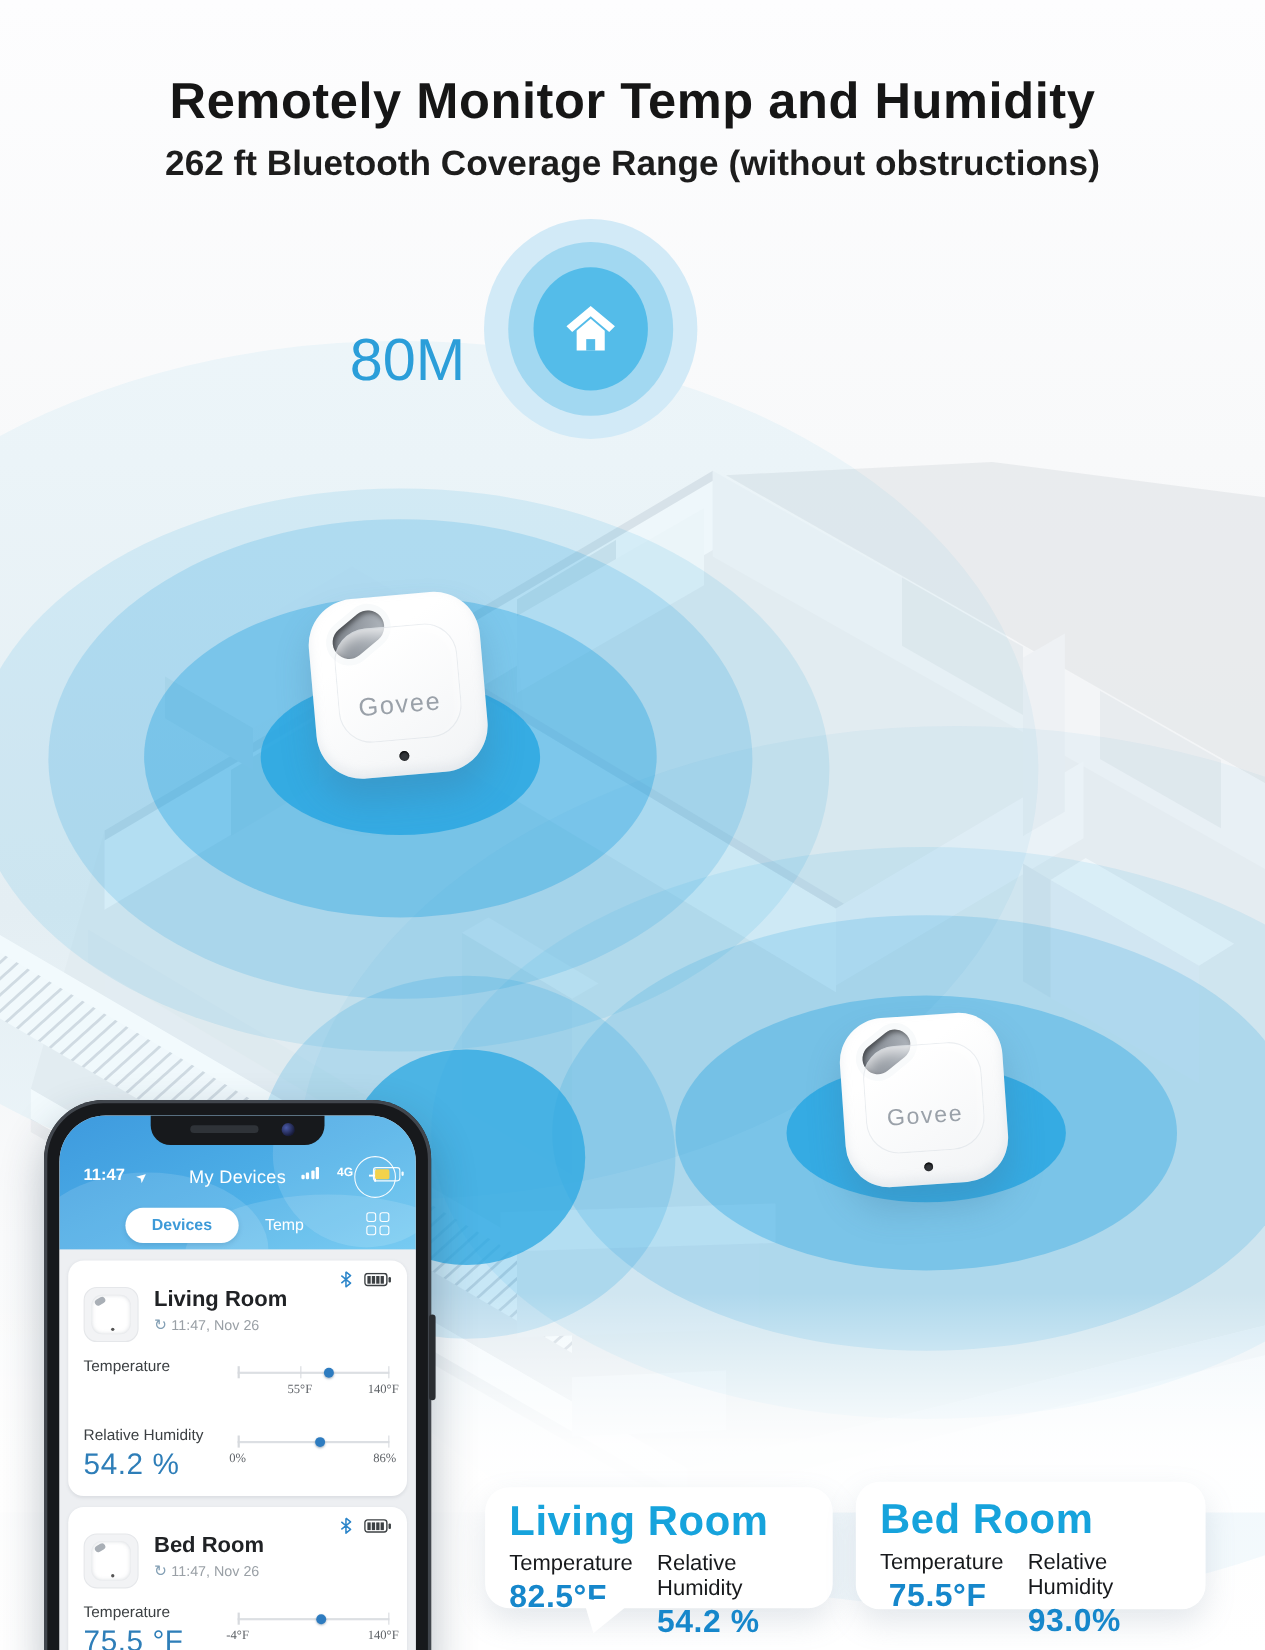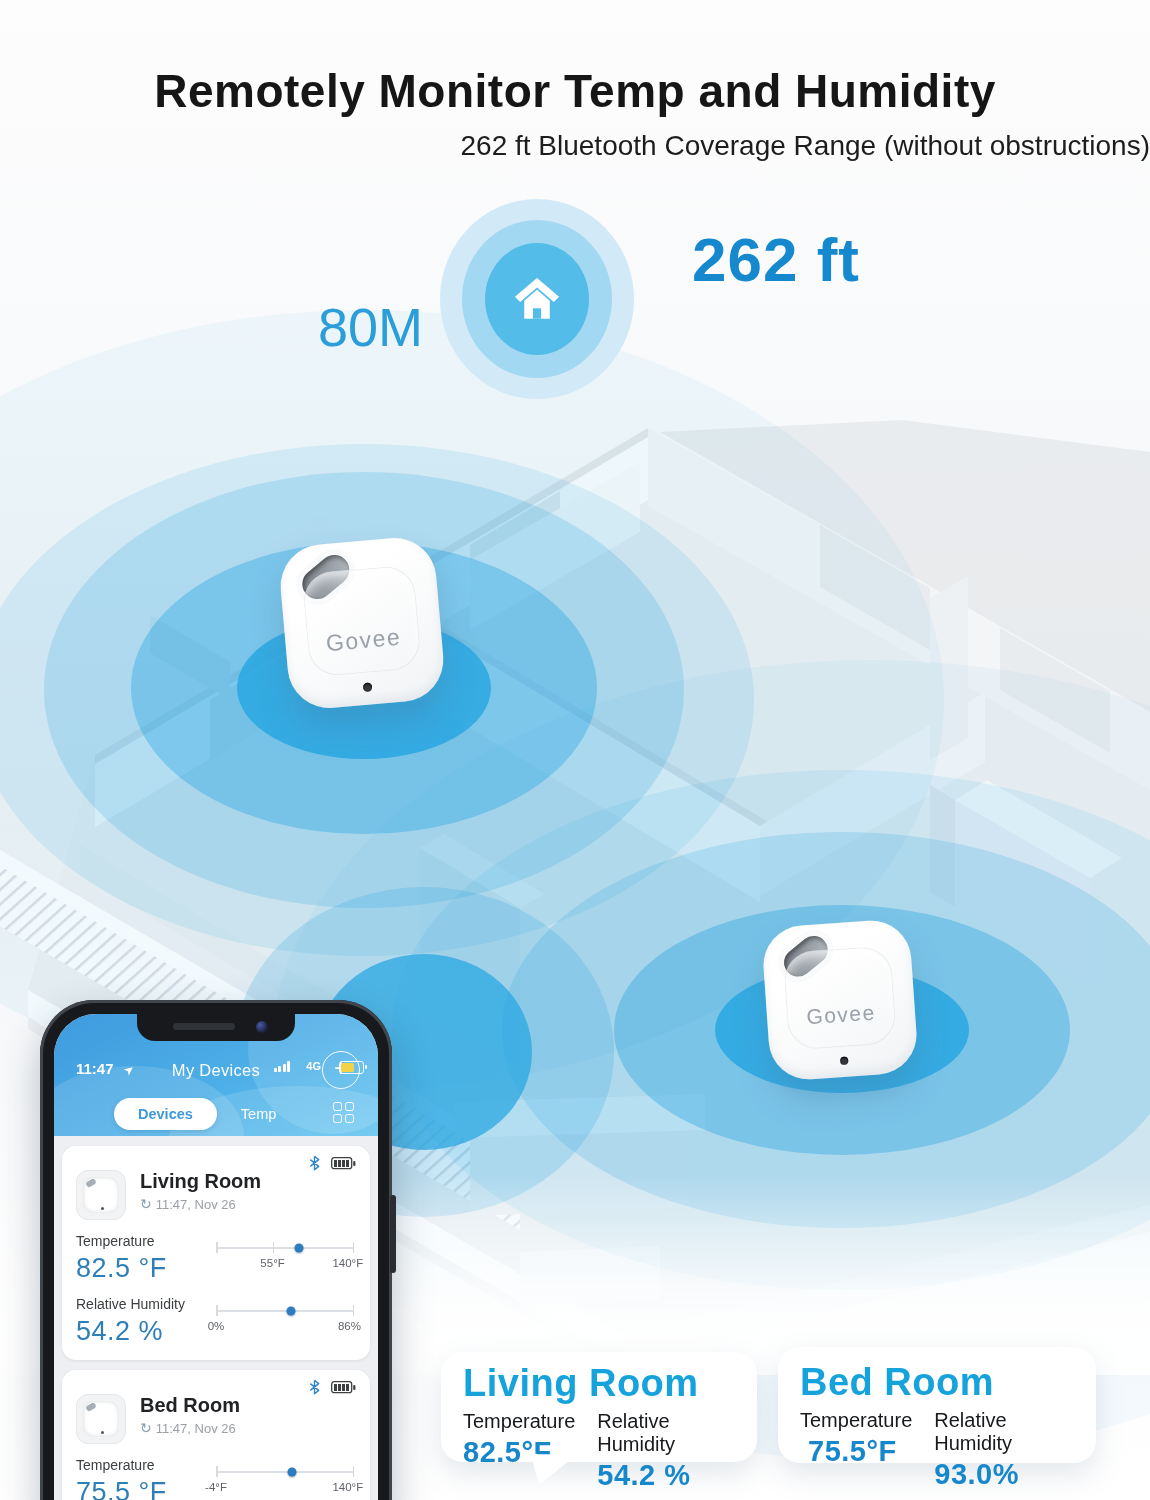--- a/index.html
+++ b/index.html
@@ -3,22 +3,22 @@
 <meta charset="utf-8">
 <style>
   html,body{margin:0;padding:0;background:#ffffff;}
   .canvas{position:relative;width:1150px;height:1500px;overflow:hidden;
     background:linear-gradient(180deg,#fdfdfe 0%,#f8f9fa 28%,#f1f3f5 55%,#fafbfc 75%,#ffffff 100%);
     font-family:"Liberation Sans", sans-serif;}
 
   
   .title{position:absolute;top:64px;left:0;width:100%;text-align:center;
     font-size:46px;font-weight:700;color:#161616;letter-spacing:.5px;}
-  .subtitle{position:absolute;top:130px;left:0;width:100%;text-align:right;
-    font-size:28px;font-weight:400;color:#1d1d1d;}
+  .subtitle{position:absolute;top:130px;left:0;width:100%;text-align:center;
+    font-size:32px;font-weight:700;color:#1d1d1d;}
 
   
   .rg{position:absolute;left:440px;top:199px;width:194px;height:200px;z-index:5;}
   .rg .c{position:absolute;border-radius:50%;left:50%;top:50%;transform:translate(-50%,-50%);}
   .rg .c1{width:194px;height:200px;background:#d2eaf7;}
   .rg .c2{width:150px;height:158px;background:#a2d8f1;}
   .rg .c3{width:104px;height:112px;background:#54bce9;}
   .rg svg{position:absolute;left:50%;top:50%;transform:translate(-50%,-50%);}
   .lab-80m{position:absolute;left:318px;top:296px;font-size:54px;font-weight:500;color:#2b9ed9;z-index:5;}
   .lab-262{position:absolute;left:692px;top:224px;font-size:62px;font-weight:700;color:#1689ce;letter-spacing:1px;z-index:5;}
@@ -126,21 +126,21 @@
   .metric{position:relative;margin-top:13px;height:50px;}
   .mlabel{font-size:14px;color:#3c4043;}
   .mvalue{font-size:27px;color:#2e7eb8;font-weight:500;letter-spacing:.5px;margin-top:4px;}
   .slider{position:absolute;right:2px;top:6px;width:138px;height:38px;}
   .track{position:absolute;top:8px;left:0;right:0;height:2px;background:#dcdfe3;}
   .etick{position:absolute;top:3px;width:1.5px;height:11px;background:#d7dade;}
   .etick.l{left:0;} .etick.r{right:0;}
   .mtick{position:absolute;top:3px;width:1.5px;height:11px;background:#d7dade;}
   .dot{position:absolute;top:9px;width:9px;height:9px;border-radius:50%;background:#2e7cc0;
     transform:translate(-50%,-50%);box-shadow:0 1px 2px rgba(20,60,100,.4);}
-  .smin,.smax{position:absolute;top:18px;font-size:11.5px;color:#5f6368;white-space:nowrap;}
+  .smin,.smax{position:absolute;top:18px;font-size:11.5px;color:#5f6368;white-space:nowrap;font-family:Liberation Serif, serif;}
   .smin{transform:translateX(-50%);}
   .smax{right:0;transform:translateX(30%);}
 
   
   .icard{position:absolute;background:#fff;border-radius:22px;z-index:6;
     box-shadow:0 12px 28px rgba(120,140,160,.20);padding:10px 22px 14px;box-sizing:border-box;}
   .icard-l{left:441px;top:1352px;width:316px;height:110px;}
   .icard-r{left:778px;top:1347px;width:318px;height:116px;padding-top:14px;}
   .ictitle{font-size:38px;font-weight:700;color:#16a3dc;letter-spacing:.5px;}
   .iccols{display:flex;gap:22px;margin-top:5px;}
@@ -232,21 +232,20 @@
     <div class="c c1"></div>
     <div class="c c2"></div>
     <div class="c c3"></div>
     <svg width="58" height="58" viewBox="0 0 100 100">
       <polygon points="50,14 12,46 21,55 50,30 79,55 88,46" fill="#ffffff"></polygon>
       <path d="M28,53 L50,34 L72,53 L72,84 L28,84 Z" fill="#ffffff"></path>
       <rect x="43" y="66" width="14" height="18" fill="#54bce9"></rect>
     </svg>
   </div>
   <div class="lab-80m">80M</div>
-  <div class="lab-262">262 ft</div>
 
   <div class="sensor sensor-left">
     <span class="hole"></span>
     <span class="panel"></span>
     <span class="brand">Govee</span>
     <span class="sdot"></span>
   </div>
   <div class="sensor sensor-right">
     <span class="hole"></span>
     <span class="panel"></span>
@@ -314,21 +313,20 @@
                 <span class="t-hole"></span>
                 <span class="t-dot"></span>
             </span>
             <span class="devtxt">
               <div class="devname">Living Room</div>
               <div class="devsync"><span class="rf">↻</span><span>11:47,  Nov 26</span></div>
             </span>
           </div>
           <div class="metric">
             <div class="mlabel">Temperature</div>
-            <div class="mvalue">82.5 °F</div>
             <div class="slider">
               <span class="track"></span>
                 <span class="etick l"></span>
                 <span class="etick r"></span>
               <span class="mtick" style="left: 41%;"></span>
               <span class="dot" style="left: 60%;"></span>
               <span class="smin" style="left: 41%;">55°F</span>
               <span class="smax">140°F</span>
             </div>
           </div>

